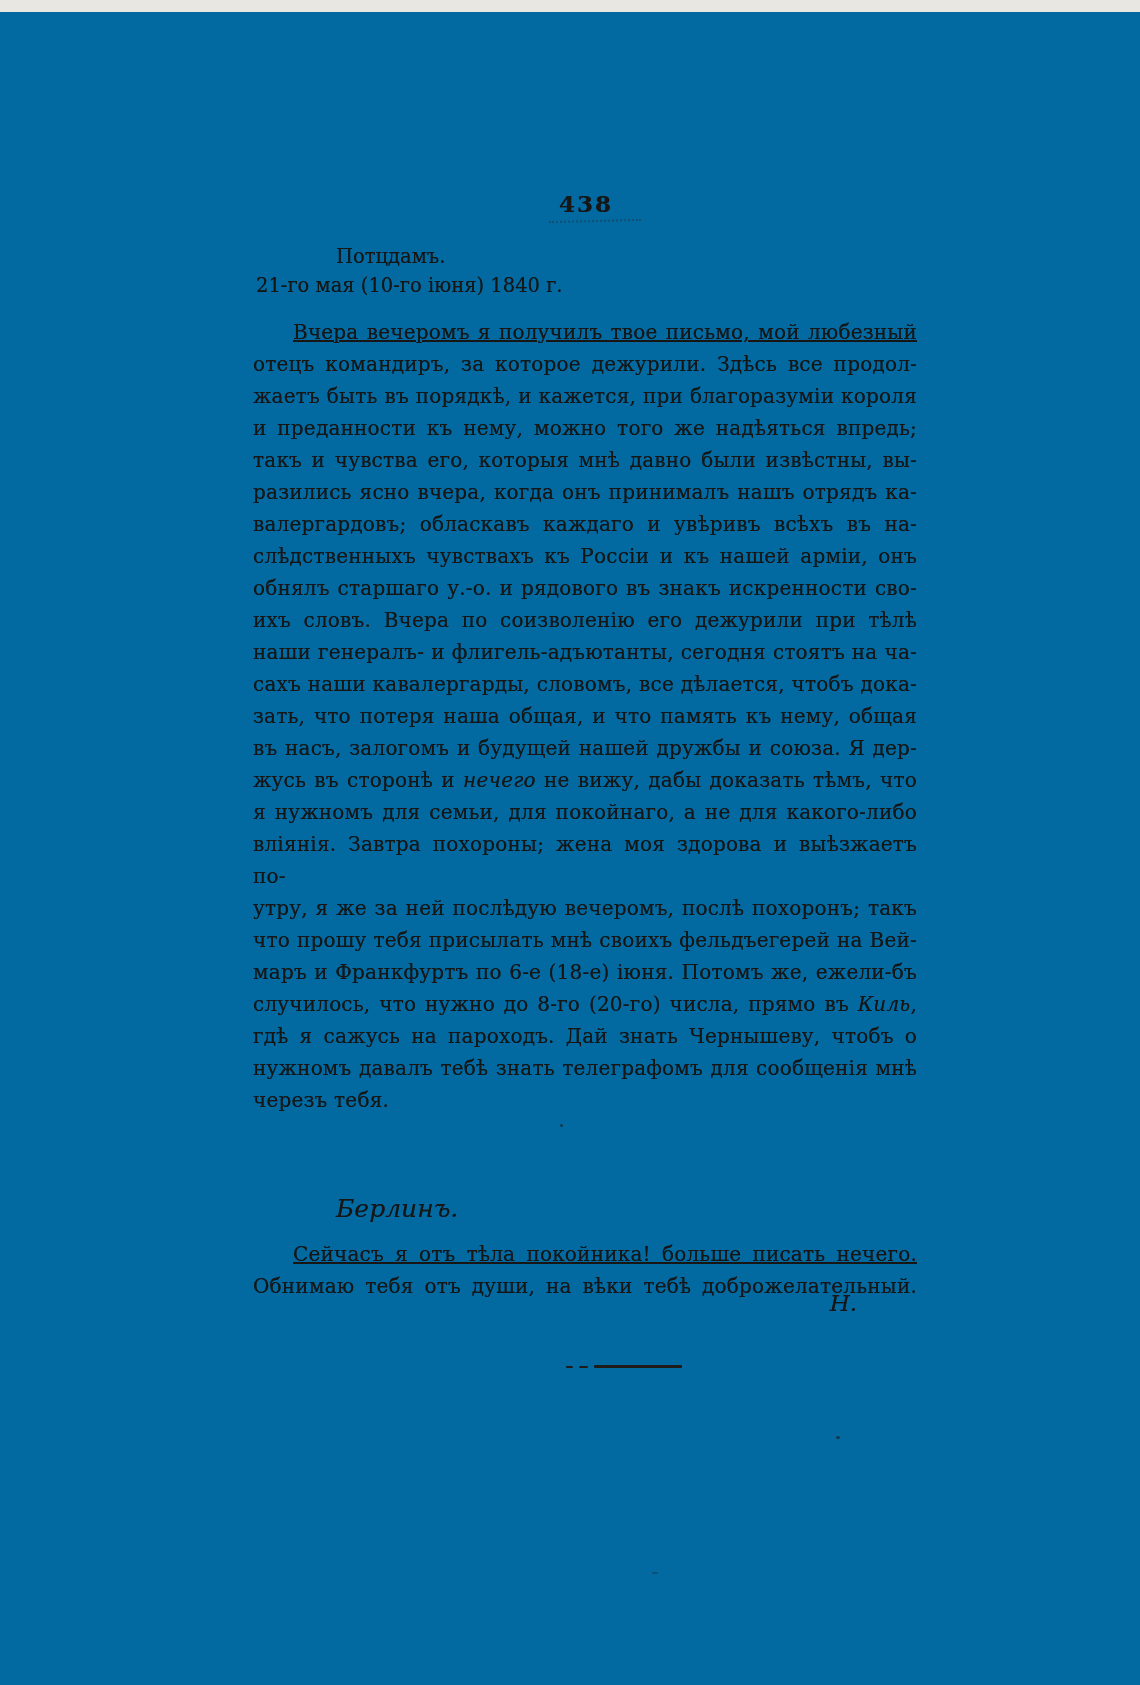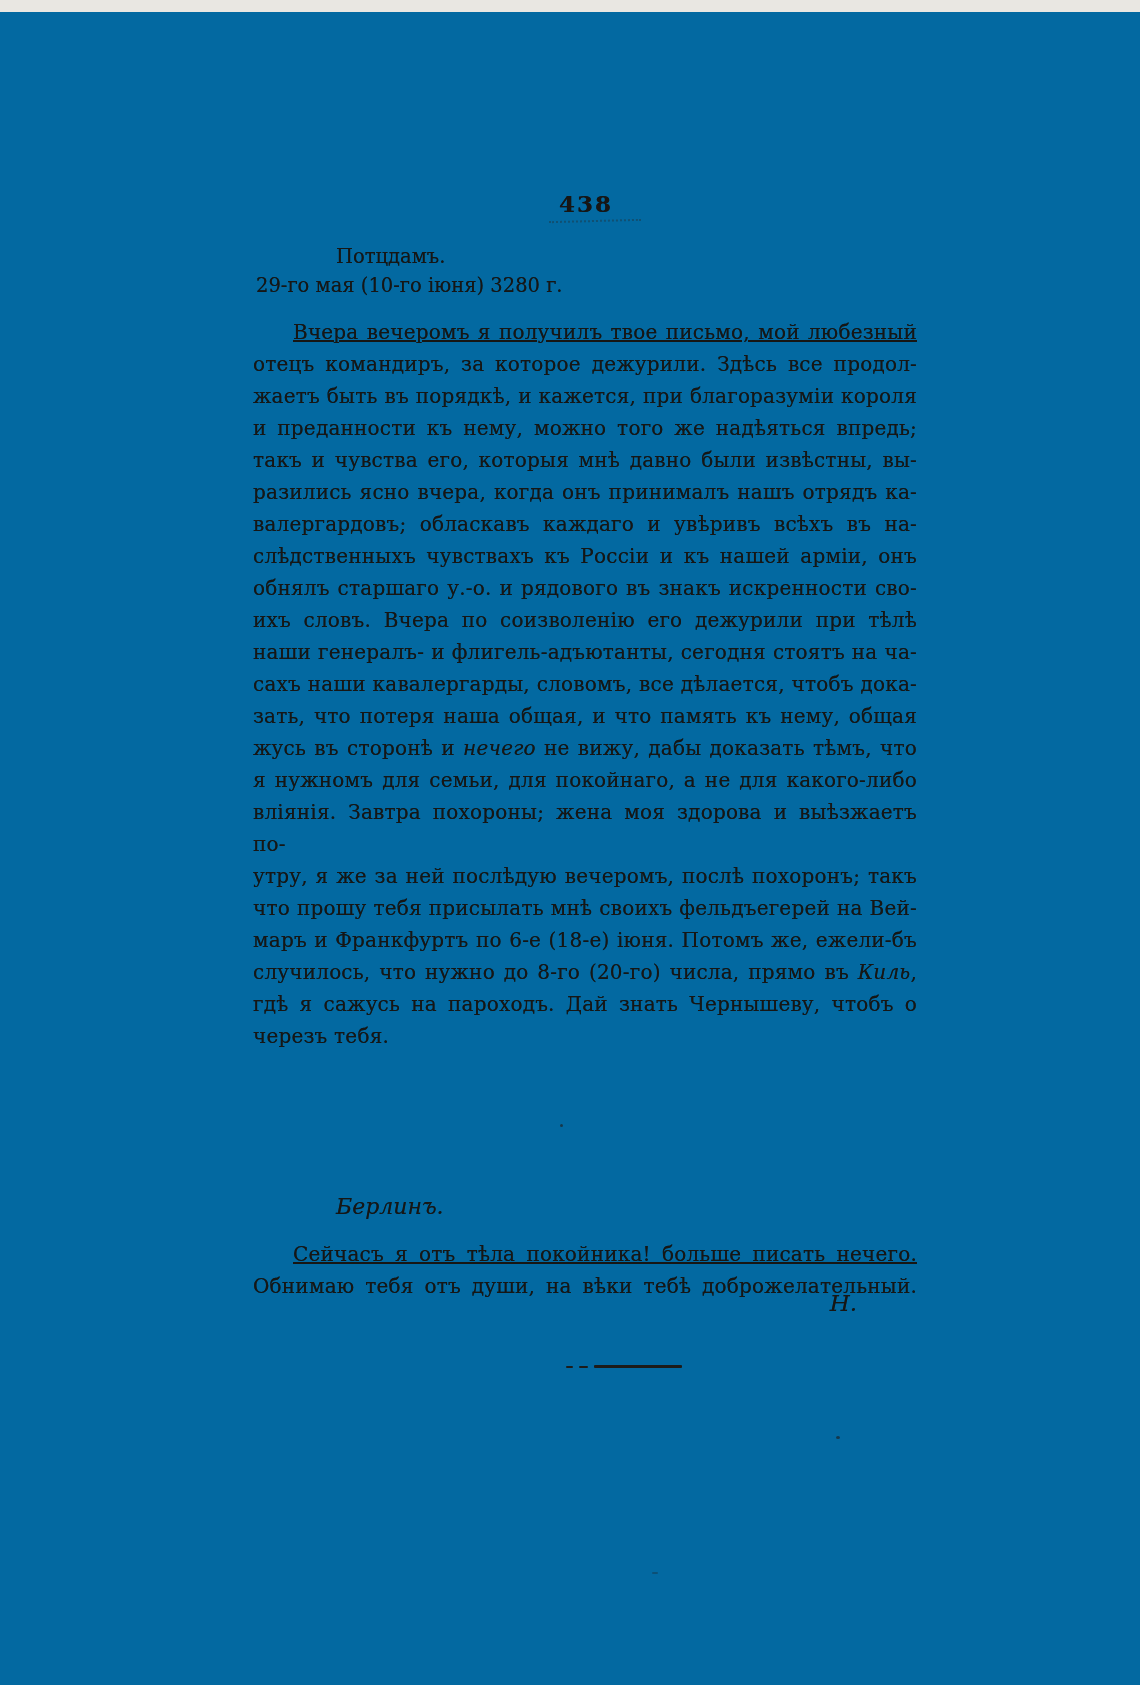--- a/index.html
+++ b/index.html
@@ -32,21 +32,21 @@
   .place { padding-left:80px; }
   .body-text {
     position:absolute; left:253px; width:664px;
     font-size:20px; line-height:32px;
     letter-spacing:.2px;
     text-shadow:0 0 .5px rgba(0,0,0,.55);
   }
   .letter-1 { top:304px; }
   .letter-2-place {
     position:absolute; left:256px; top:1182px; width:662px;
-    font-style:italic; font-size:22px;
+    font-style:italic; font-size:25px;
     text-shadow:0 0 .4px rgba(0,0,0,.5);
   }
   .letter-2 { top:1226px; }
   .tl { text-align:justify; text-align-last:justify; }
   .tl.first { text-indent:40px;text-decoration:underline; }
   .tl.last-open { text-align-last:left; }
   .tl em { font-style:italic; }
   .signature {
     position:absolute; top:1278px; left:255px; width:662px;
     text-align:right; padding-right:60px;
@@ -69,45 +69,47 @@
 </head>
 <body>
 
 <div class="page">
 
   <div class="page-number">438</div>
   <div class="page-number-smudge"></div>
 
   <div class="dateline-block">
     <div class="place">Потцдамъ.</div>
-    <div class="date">29-го мая (10-го іюня) 3280 г.</div>
+    <div class="date">21-го мая (10-го іюня) 1840 г.</div>
   </div>
 
   <div class="body-text letter-1">
     <div class="tl first">Вчера вечеромъ я получилъ твое письмо, мой любезный</div>
     <div class="tl">отецъ командиръ, за которое дежурили. Здѣсь все продол-</div>
     <div class="tl">жаетъ быть въ порядкѣ, и кажется, при благоразуміи короля</div>
     <div class="tl">и преданности къ нему, можно того же надѣяться впредь;</div>
     <div class="tl">такъ и чувства его, которыя мнѣ давно были извѣстны, вы-</div>
     <div class="tl">разились ясно вчера, когда онъ принималъ нашъ отрядъ ка-</div>
     <div class="tl">валергардовъ; обласкавъ каждаго и увѣривъ всѣхъ въ на-</div>
     <div class="tl">слѣдственныхъ чувствахъ къ Россіи и къ нашей арміи, онъ</div>
     <div class="tl">обнялъ старшаго у.-о. и рядового въ знакъ искренности сво-</div>
     <div class="tl">ихъ словъ. Вчера по соизволенію его дежурили при тѣлѣ</div>
     <div class="tl">наши генералъ- и флигель-адъютанты, сегодня стоятъ на ча-</div>
     <div class="tl">сахъ наши кавалергарды, словомъ, все дѣлается, чтобъ дока-</div>
     <div class="tl">зать, что потеря наша общая, и что память къ нему, общая</div>
+    <div class="tl">въ насъ, залогомъ и будущей нашей дружбы и союза. Я дер-</div>
     <div class="tl"><span>жусь въ сторонѣ и </span><em>нечего</em><span> не вижу, дабы доказать тѣмъ, что</span></div>
     <div class="tl">я нужномъ для семьи, для покойнаго, а не для какого-либо</div>
     <div class="tl">вліянія. Завтра похороны; жена моя здорова и выѣзжаетъ по-</div>
     <div class="tl">утру, я же за ней послѣдую вечеромъ, послѣ похоронъ; такъ</div>
     <div class="tl">что прошу тебя присылать мнѣ своихъ фельдъегерей на Вей-</div>
     <div class="tl">маръ и Франкфуртъ по 6-е (18-е) іюня. Потомъ же, ежели-бъ</div>
     <div class="tl"><span>случилось, что нужно до 8-го (20-го) числа, прямо въ </span><em>Киль</em><span>,</span></div>
     <div class="tl">гдѣ я сажусь на пароходъ. Дай знать Чернышеву, чтобъ о</div>
+    <div class="tl">нужномъ давалъ тебѣ знать телеграфомъ для сообщенія мнѣ</div>
     <div class="tl last-open">черезъ тебя.</div>
   </div>
 
   <div class="letter-2-place">
     <span class="place" style="display:inline-block;">Берлинъ.</span>
   </div>
 
   <div class="body-text letter-2">
     <div class="tl first">Сейчасъ я отъ тѣла покойника! больше писать нечего.</div>
     <div class="tl">Обнимаю тебя отъ души, на вѣки тебѣ доброжелательный.</div>

